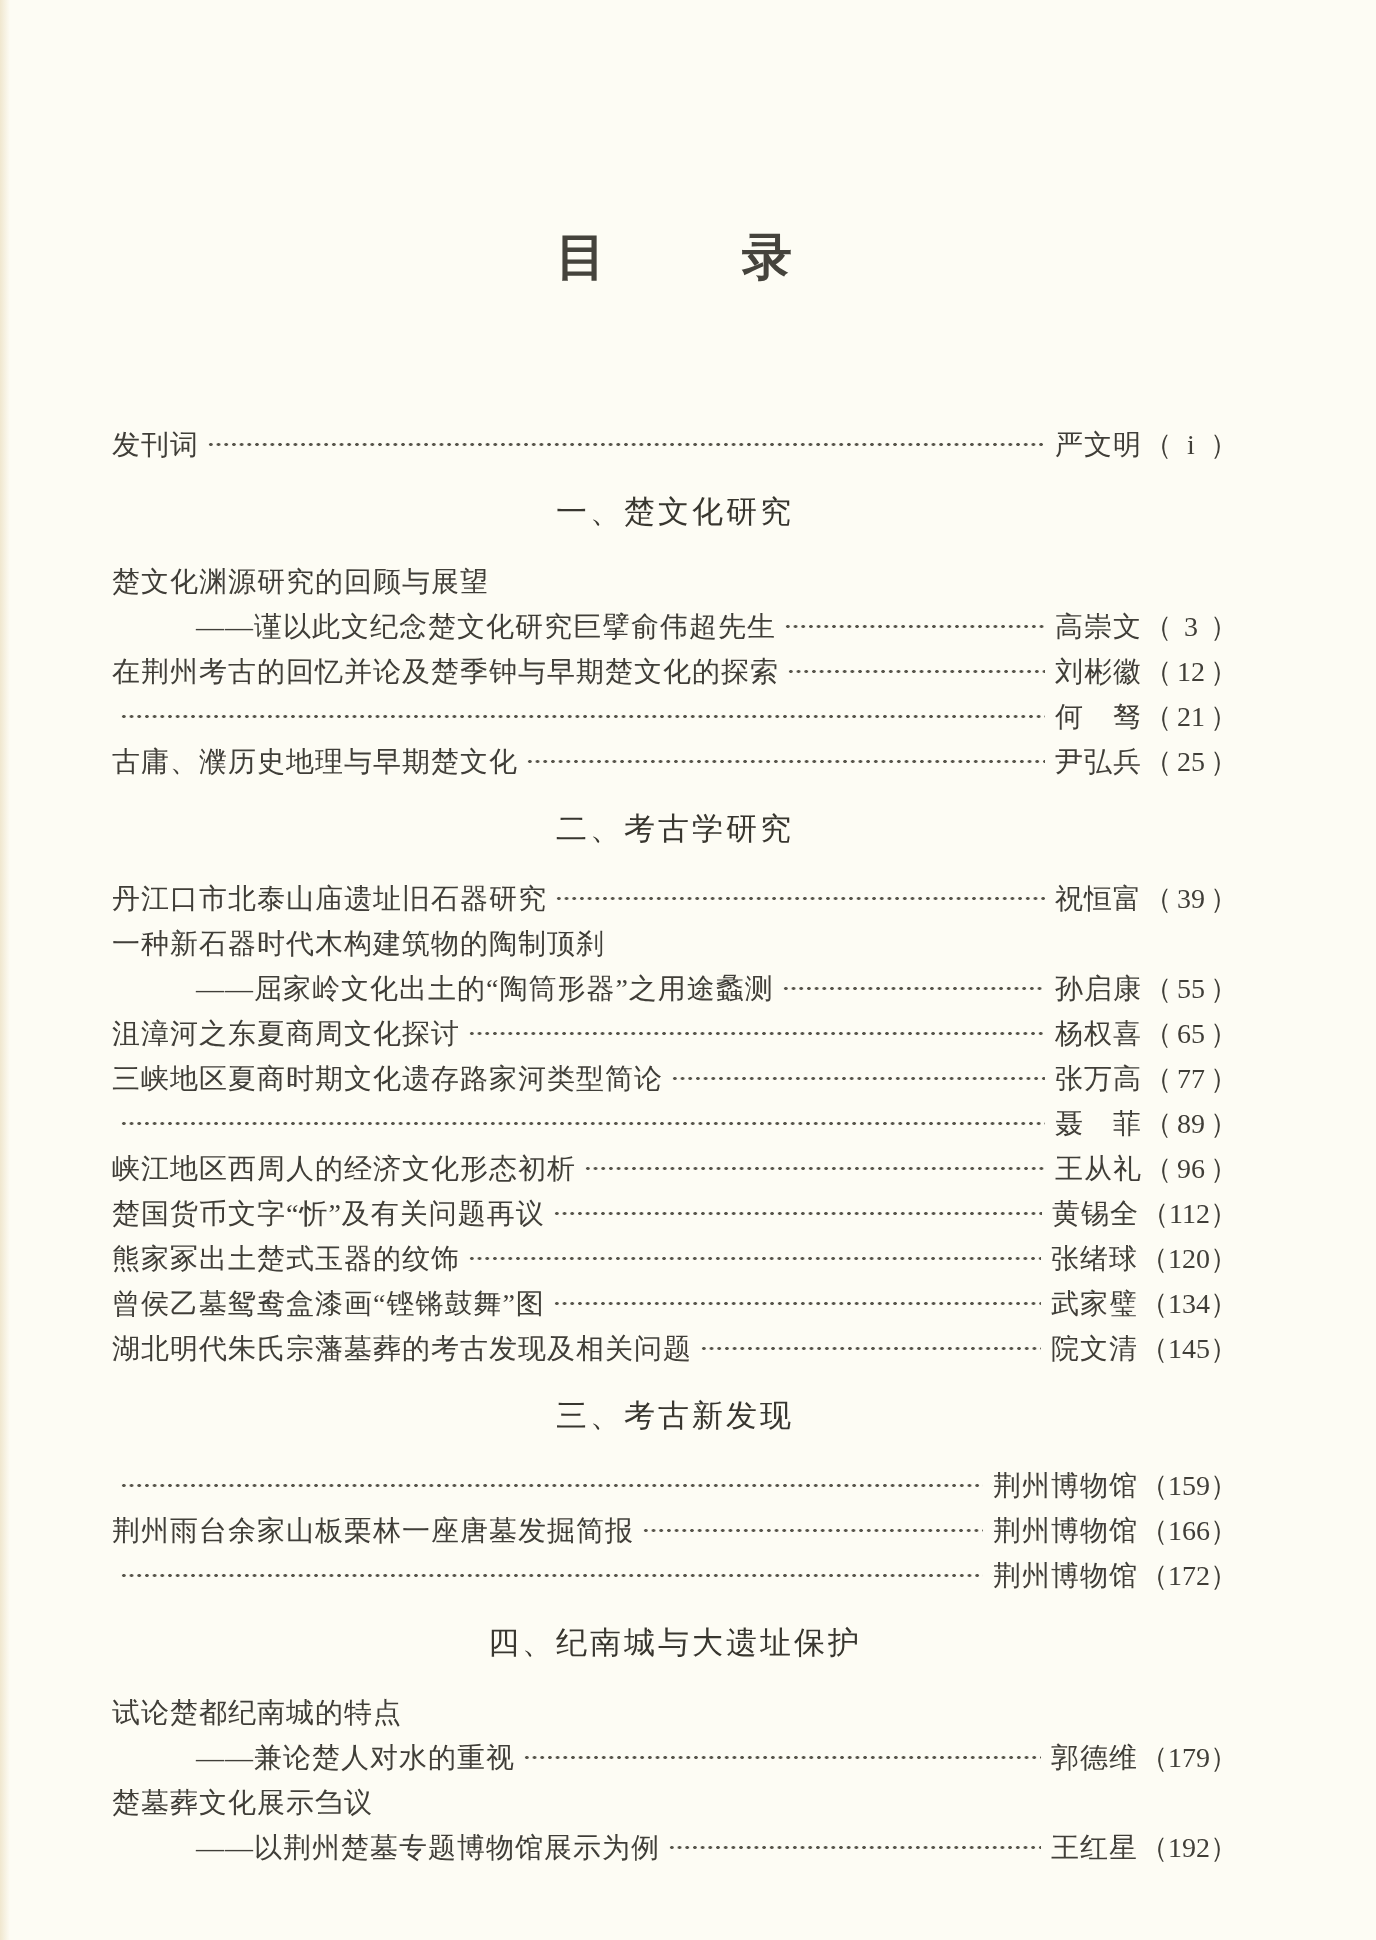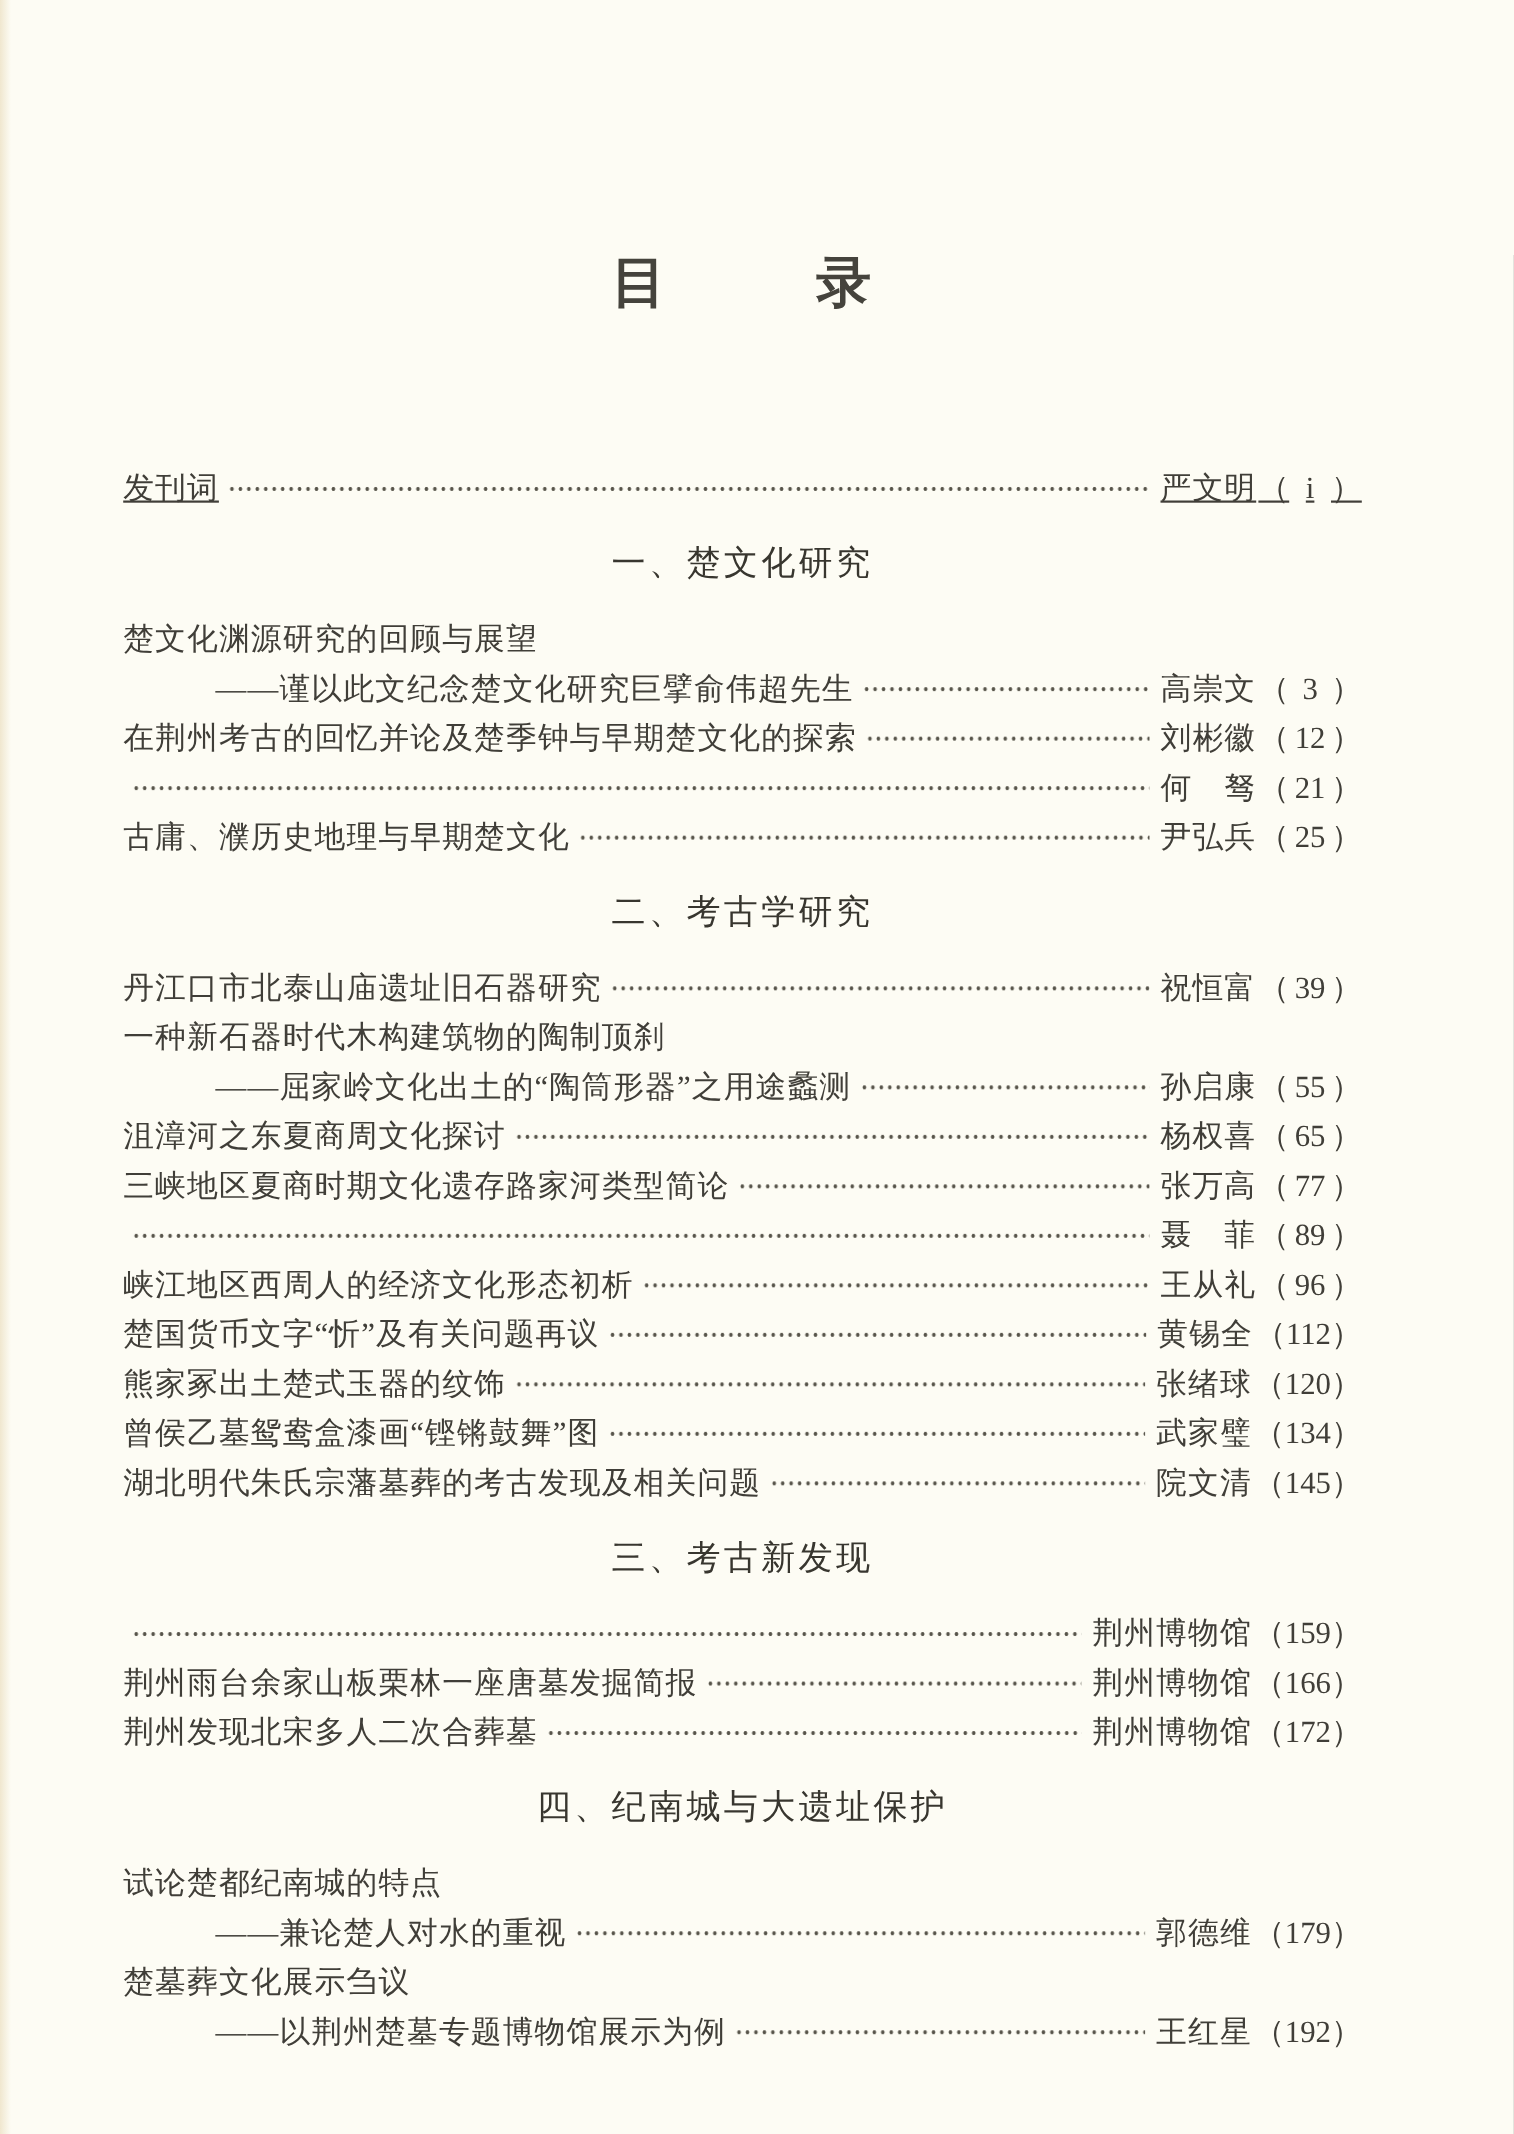--- a/index.html
+++ b/index.html
@@ -21,21 +21,21 @@
   }
   .content {
     box-sizing: border-box;
     padding: 226px 138px 0 112px;
   }
   .doc-title {
     display:flex; justify-content:center; gap:134px;
     font-size:50px; line-height:62px; font-weight:bold;
     color:#45433c; letter-spacing:2px;
   }
-  .frontmatter { margin-top:134px;text-decoration:underline; }
+  .frontmatter { margin-top:134px; }
   .section-heading {
     text-align:center;
     font-family:"Liberation Sans","DejaVu Sans",sans-serif;
     font-weight:normal; font-size:31px; line-height:42px;
     color:#38362f; margin:24px 0 26px 0;
     letter-spacing:3px;
   }
   .toc-line {
     display:flex; align-items:center;
     font-size:28px; line-height:45px; height:45px;
@@ -278,21 +278,20 @@
             <span class="author">荆州博物馆</span>
             <span class="pageno">
               <span>（</span>
               <span class="num">166</span>
               <span>）</span>
             </span>
           </div>
         </div>
         <div class="toc-entry">
           <div class="toc-line">
-            <span class="line-text">荆州发现北宋多人二次合葬墓</span>
             <span class="leader"></span>
             <span class="author">荆州博物馆</span>
             <span class="pageno">
               <span>（</span>
               <span class="num">172</span>
               <span>）</span>
             </span>
           </div>
         </div>
         <div class="section-heading">四、纪南城与大遗址保护</div>

